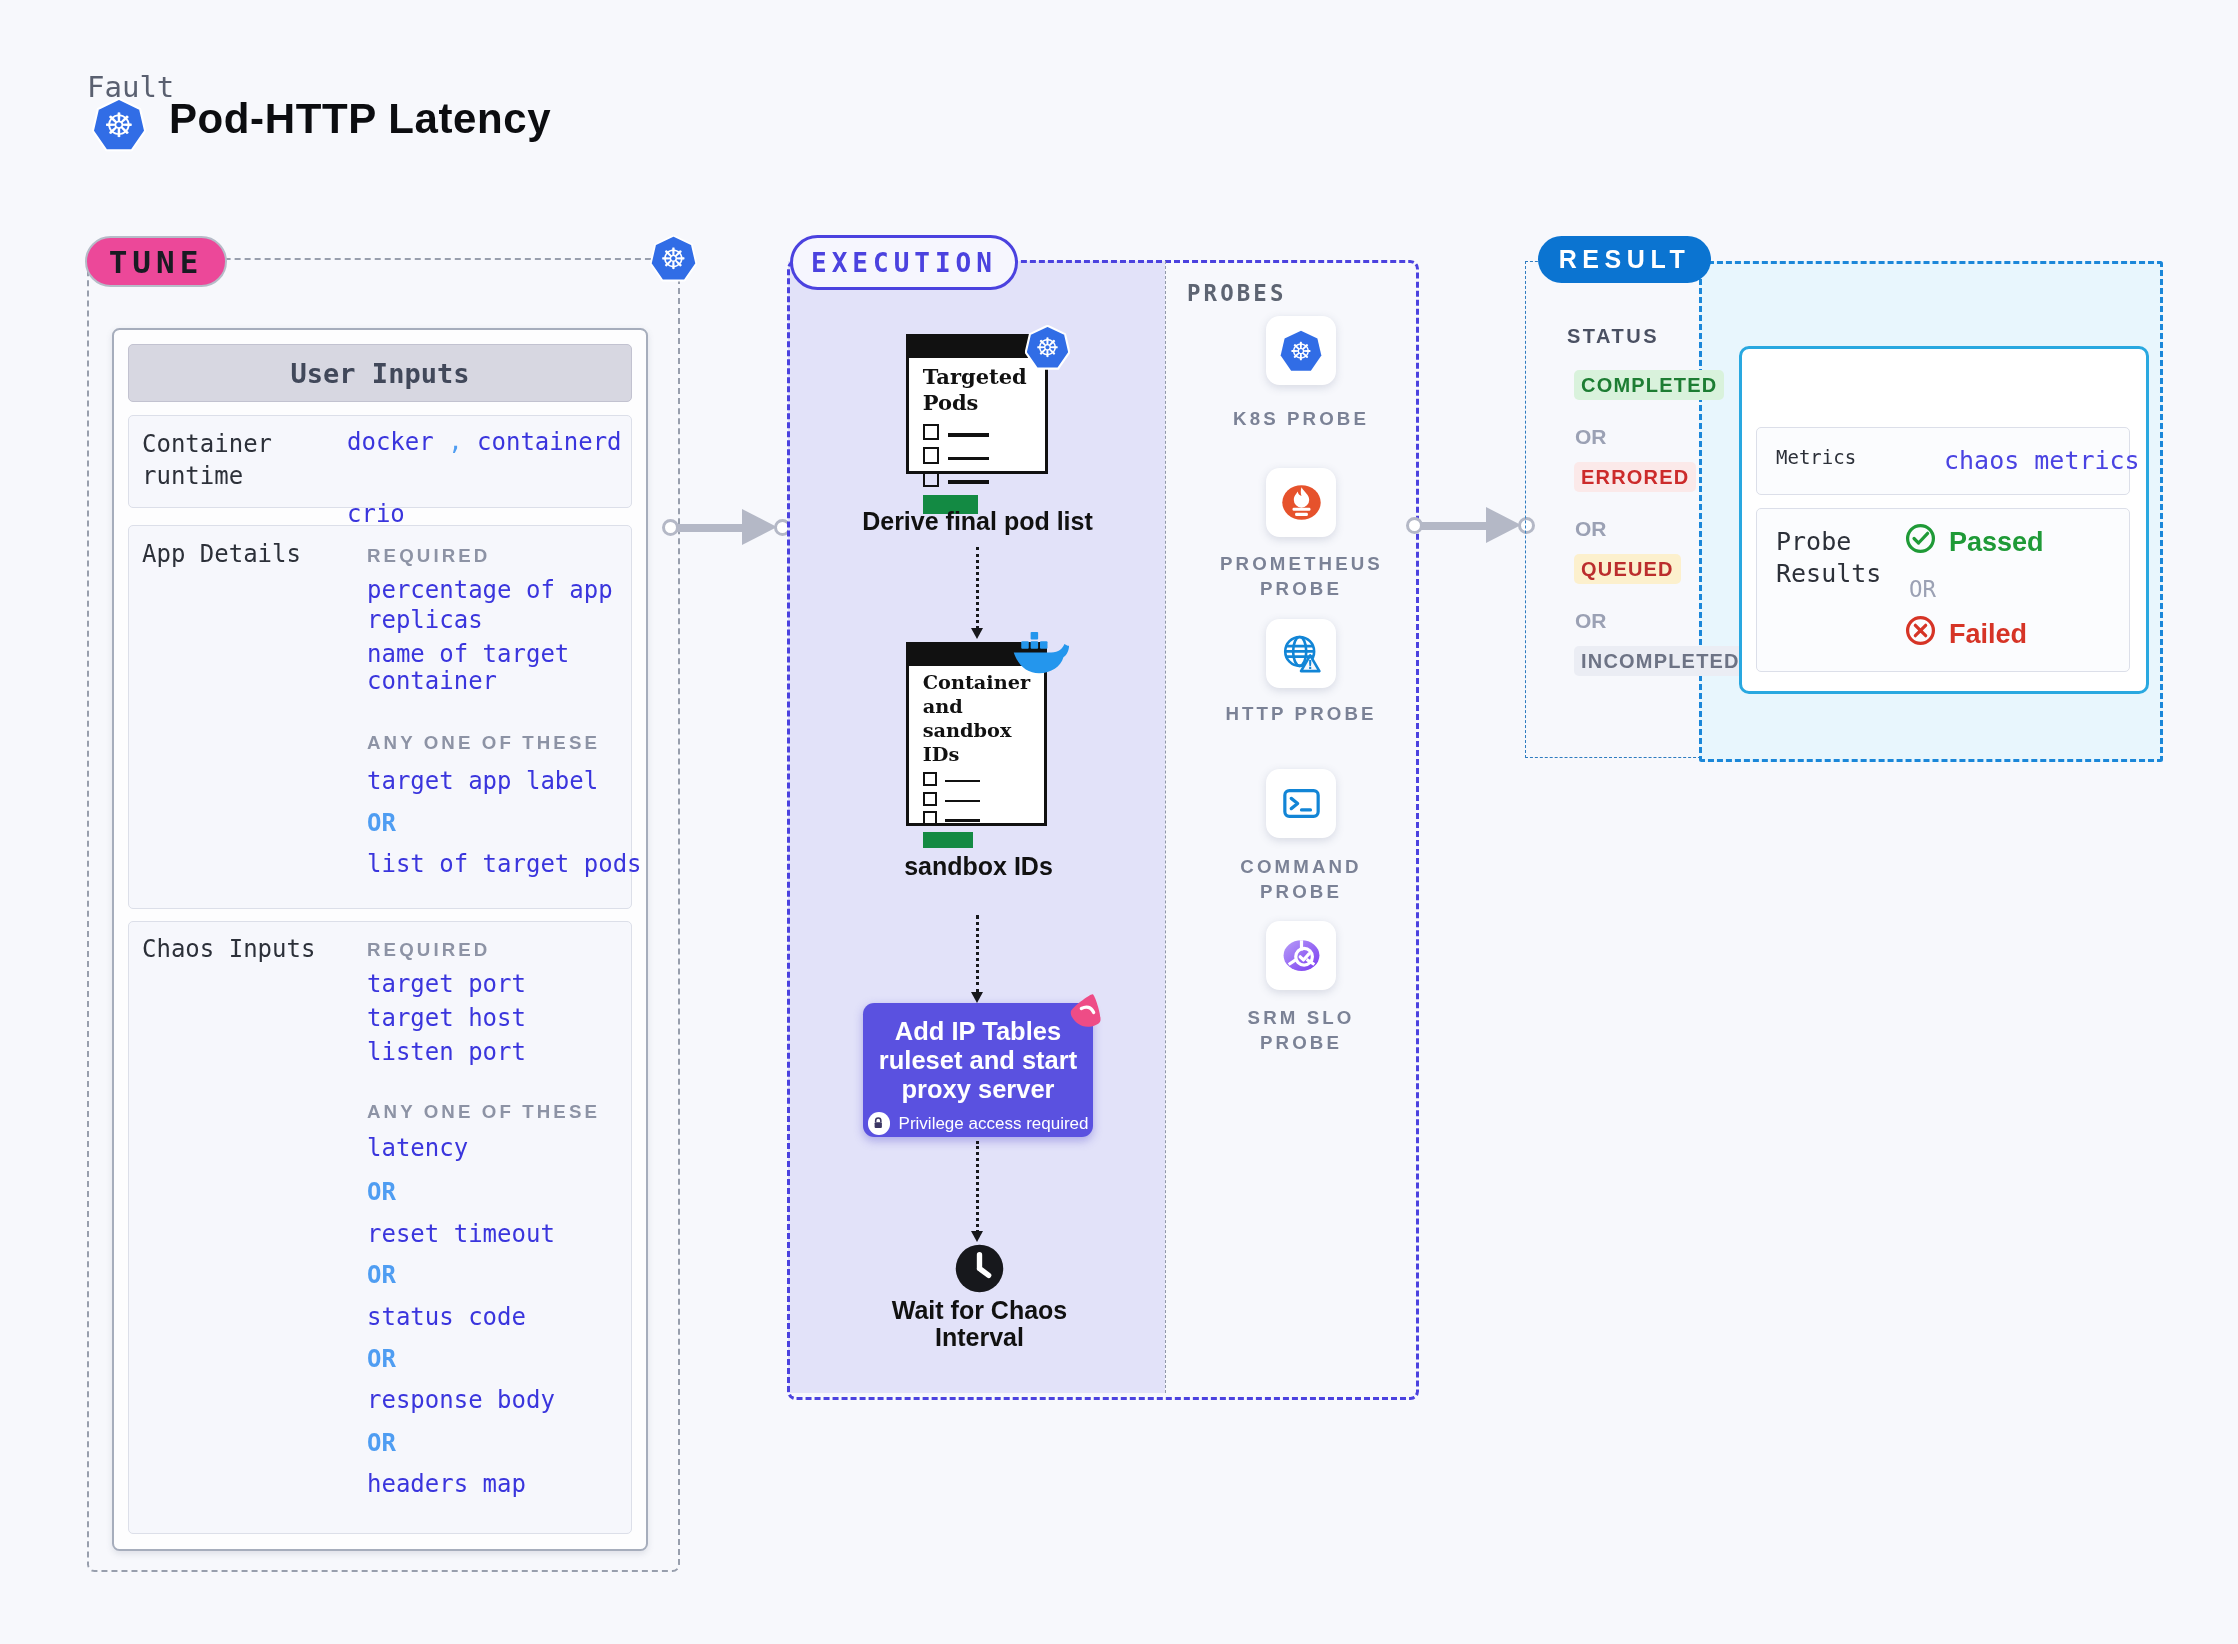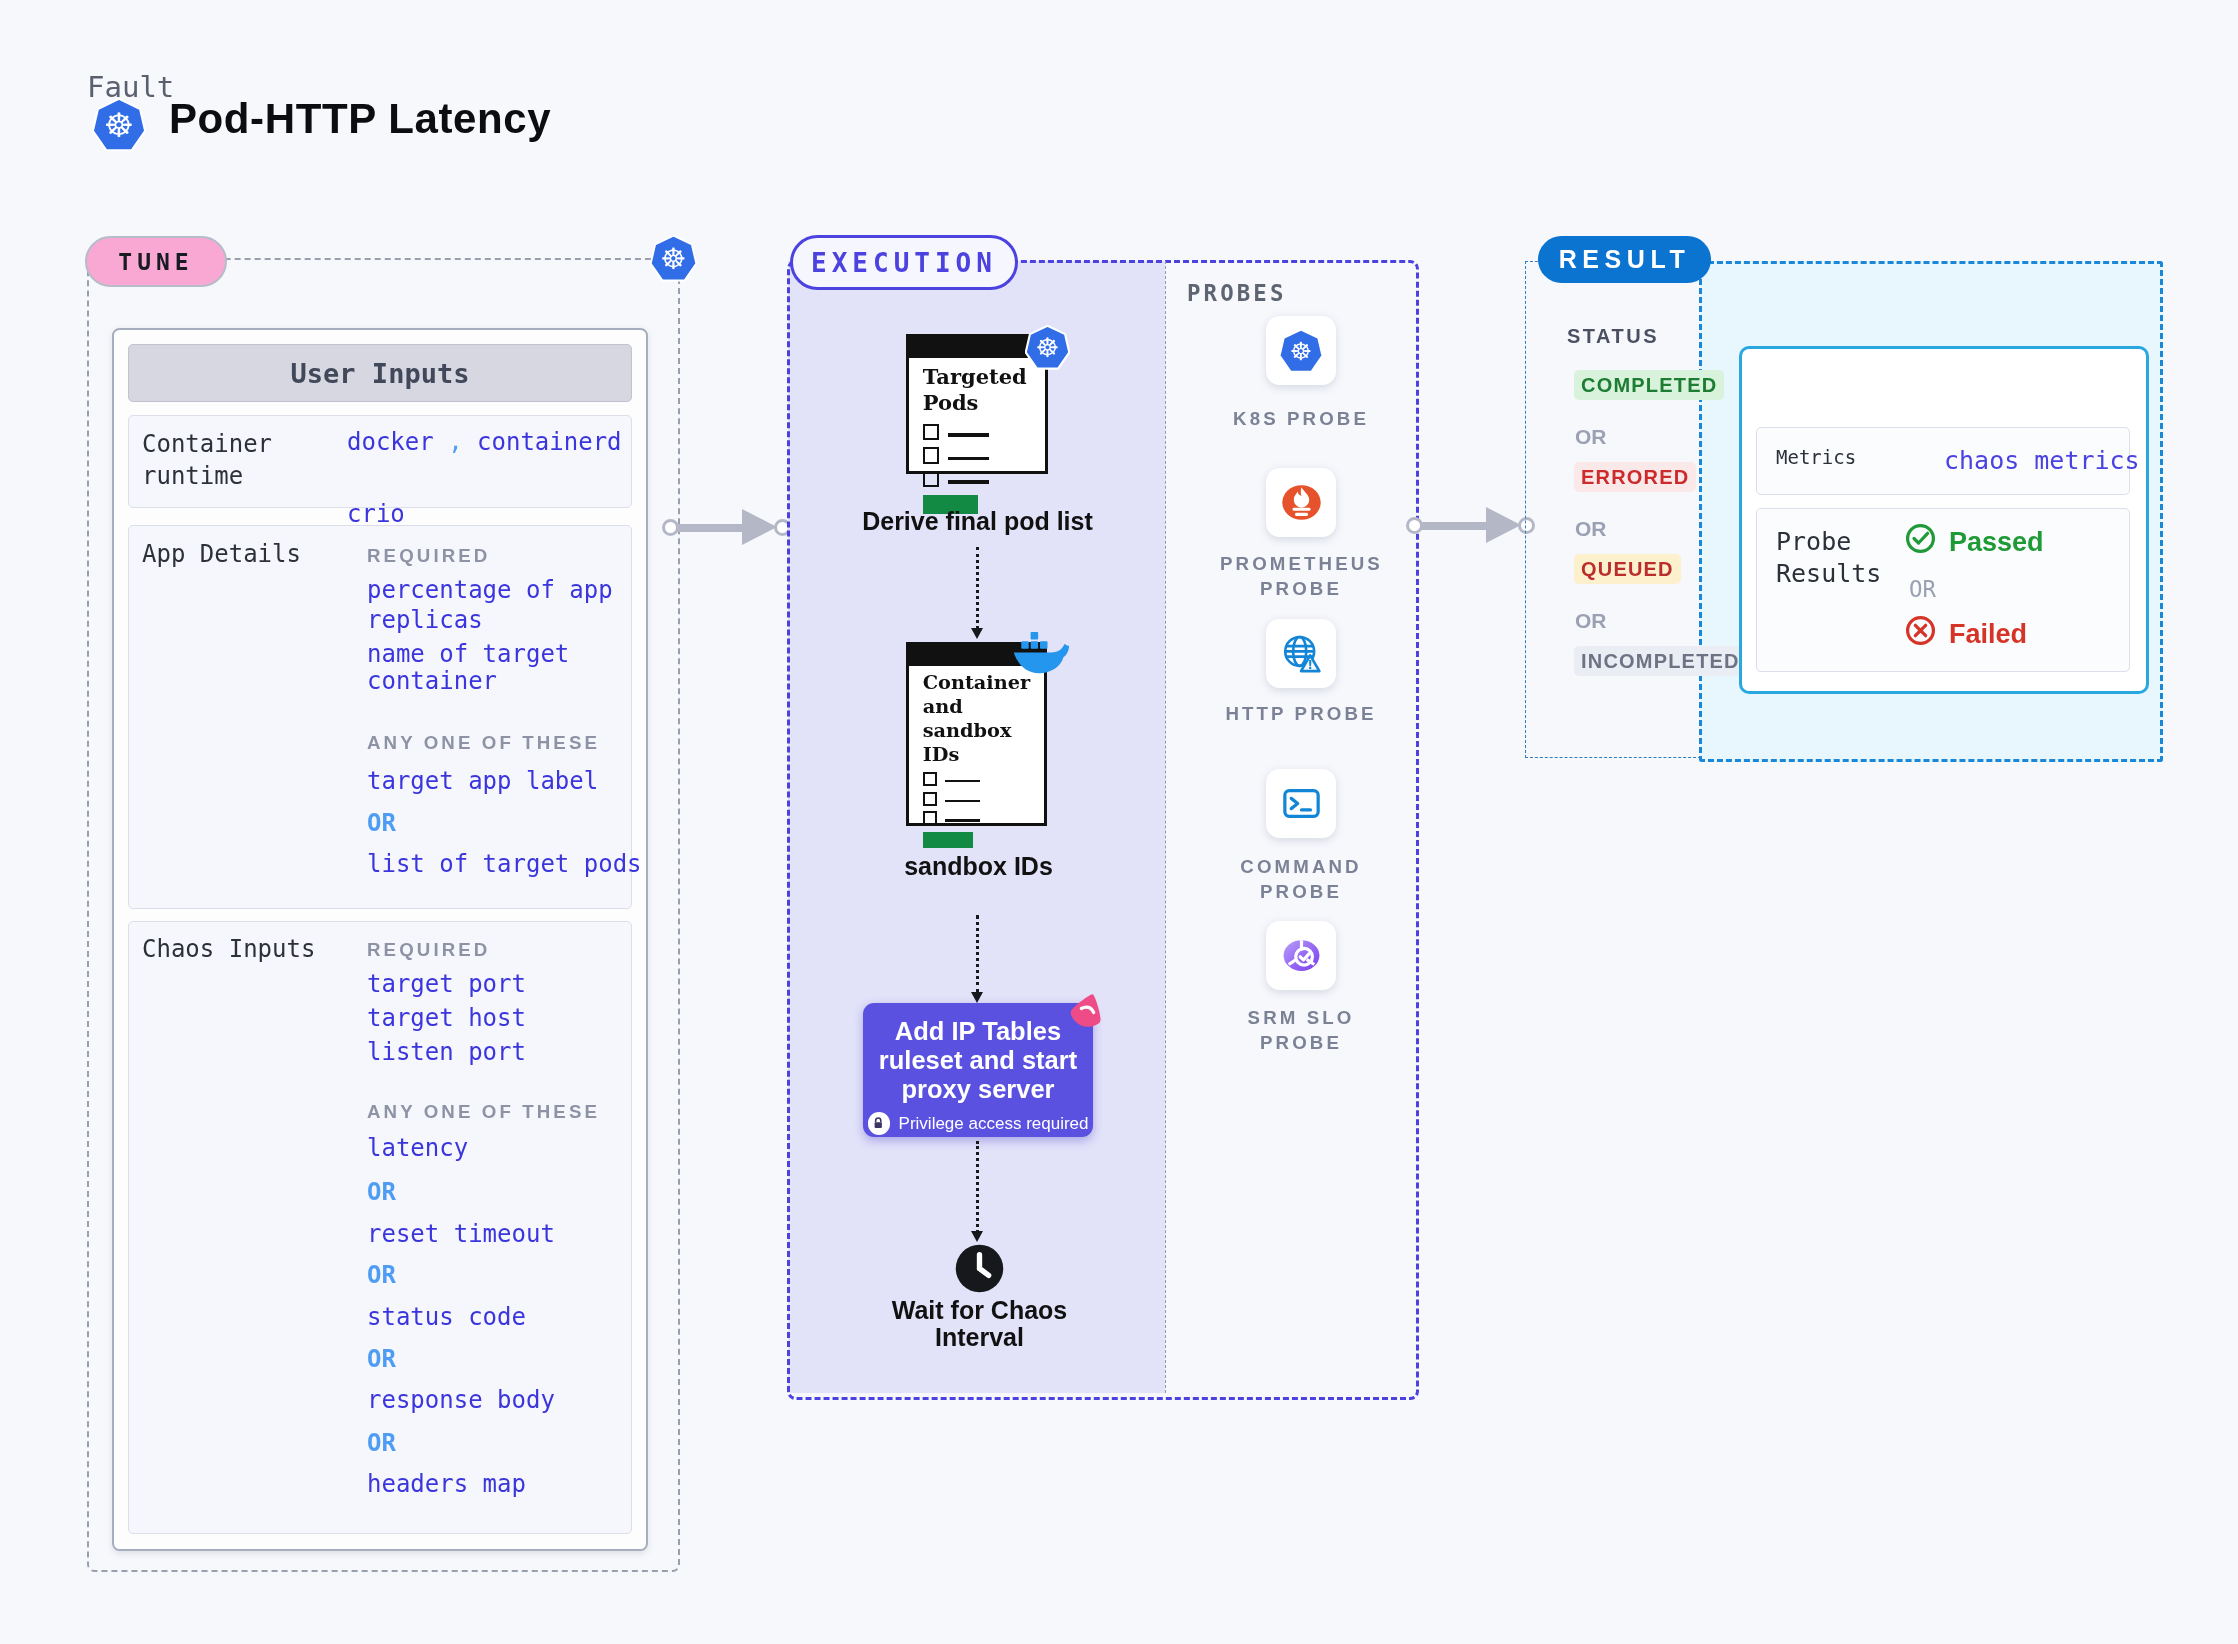--- a/index.html
+++ b/index.html
@@ -40,22 +40,22 @@
   <div class="abs mono" style="left:87px;top:49px;font-size:29px;color:#5a6070;margin-top:21px;">Fault</div>
   <div class="abs" style="left:92px;top:98px;">
     <svg width="54" height="54" viewBox="0 0 64 64">
       <polygon points="32,1 57,13 63,39 47,62 17,62 1,39 7,13" fill="#316de6" stroke="#fff" stroke-width="2.5"></polygon>
       <text x="32" y="46" font-size="40" fill="#ffffff" text-anchor="middle" font-family="DejaVu Sans">☸</text>
     </svg>
   </div>
   <div class="abs sans" style="left:169px;top:95px;font-size:42px;font-weight:bold;color:#0c0d10;letter-spacing:0.6px;">Pod-HTTP Latency</div>
 
   <div class="abs" style="left:87px;top:258px;width:589px;height:1310px;border:2.5px dashed #989fad;border-radius:7.5px;"></div>
-  <div class="abs pill mono" style="left:85px;top:236px;width:138px;height:47px;background:#f9a8d4;border:2.5px solid #b6bcc8;
-              font-size:23px;letter-spacing:5px;color:#181b22;">TUNE</div>
+  <div class="abs pill mono" style="left:85px;top:236px;width:138px;height:47px;background:#ec4899;border:2.5px solid #b6bcc8;
+              font-size:31px;letter-spacing:5px;color:#181b22;">TUNE</div>
   <div class="abs" style="left:650px;top:235px;">
     <svg width="47" height="47" viewBox="0 0 64 64">
       <polygon points="32,1 57,13 63,39 47,62 17,62 1,39 7,13" fill="#316de6" stroke="#fff" stroke-width="2.5"></polygon>
       <text x="32" y="46" font-size="40" fill="#ffffff" text-anchor="middle" font-family="DejaVu Sans">☸</text>
     </svg>
   </div>
 
   <div class="abs" style="left:112px;top:328px;width:532px;height:1219px;background:#fdfdfe;border:2.5px solid #a6adbc;border-radius:7.5px;box-shadow:0 2.5px 6.2px rgba(90,95,115,.15);"></div>
   <div class="abs center mono" style="left:128px;top:344px;width:502px;height:56px;background:#d7d7e1;border:1.2px solid #c2c2d0;border-radius:5px;
               font-size:27px;font-weight:bold;color:#41485a;">User Inputs</div>

